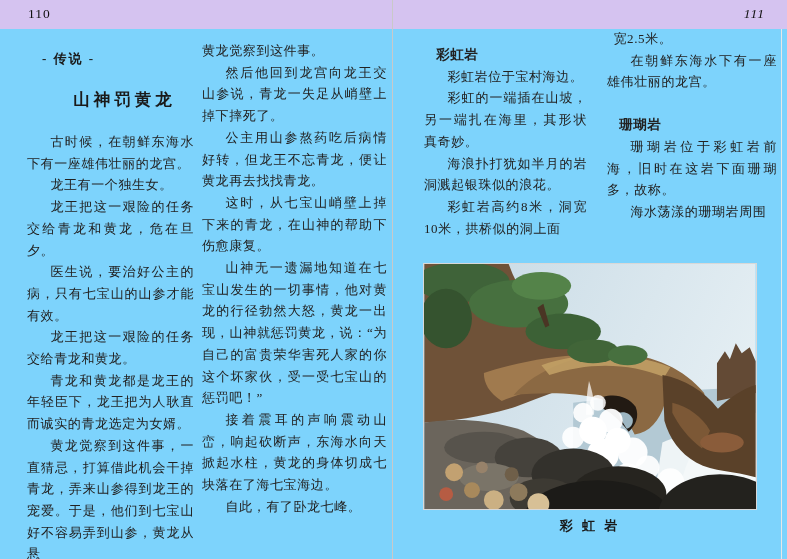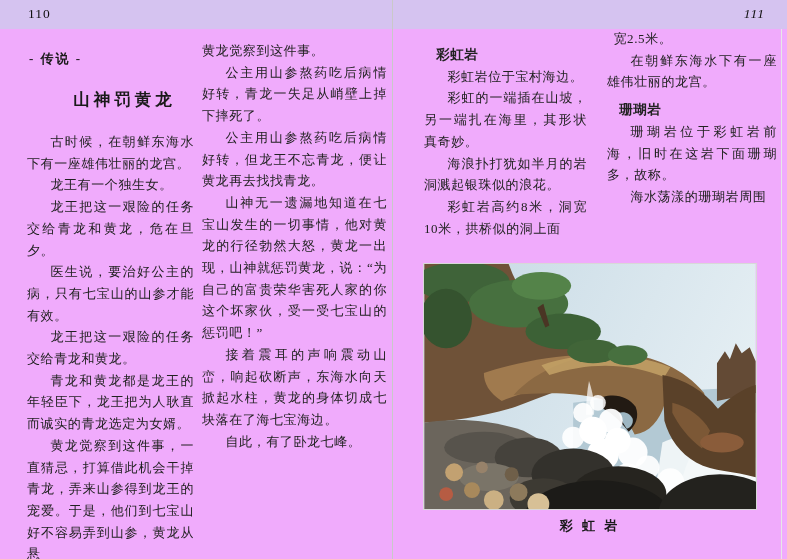--- a/index.html
+++ b/index.html
@@ -1,37 +1,37 @@
 <!DOCTYPE html>
 <html><head>
 <meta charset="utf-8">
 <style>
   html,body{margin:0;padding:0;background:#ffffff;}
   .spread{
-    position:relative;width:787px;height:559px;background:#f0abfc;overflow:hidden;
+    position:relative;width:787px;height:559px;background:#7dd3fc;overflow:hidden;
     font-family:"Liberation Serif","DejaVu Serif",serif;color:#1a1a1a;
   }
   .band{position:absolute;left:0;top:0;width:787px;height:29px;background:#d5c3f0;}
   .page-num{position:absolute;top:6px;font-size:13.5px;letter-spacing:1px;color:#111;}
   .page-num.left{left:28px;}
   .page-num.right{right:22px;font-style:italic;}
   .divider{position:absolute;left:392px;top:0;width:1px;height:559px;background:#c9c9c9;}
   .edge{position:absolute;right:5px;top:29px;width:1px;height:530px;background:#e7e7e7;}
 
-  .tag{position:absolute;left:29px;top:50px;font-weight:bold;font-size:13px;letter-spacing:2px;}
+  .tag{position:absolute;left:42px;top:50px;font-weight:bold;font-size:13px;letter-spacing:2px;}
   .story-title{position:absolute;left:41px;top:89px;width:167px;text-align:center;
     font-weight:bold;font-size:16.5px;letter-spacing:4px;}
 
   .col{position:absolute;font-size:13px;line-height:21.7px;text-align:justify;
     letter-spacing:0.6px;color:#222;}
   .col p{margin:0;text-indent:1.8em;}
   .col p.no-indent{text-indent:0;}
   .col p.half-indent{text-indent:0.5em;}
   .col-heading{margin:0;font-weight:bold;font-size:13.5px;text-indent:0.9em;line-height:21.7px;}
-  .col-heading.spaced{margin-top:6px;}
+  .col-heading.spaced{margin-top:21px;}
 
   .colL1{left:27px;top:131px;width:167px;}
   .colL2{left:202px;top:40px;width:185px;}
   .colR1{left:424px;top:44px;width:163px;}
   .colR2{left:607px;top:28px;width:170px;}
 
   .photo{position:absolute;left:423px;top:263px;width:334px;height:247px;margin:0;
     border:1px solid #d8d8d8;box-sizing:border-box;overflow:hidden;}
   .photo svg{display:block;}
   .caption{position:absolute;left:423px;top:517px;width:334px;text-align:center;
@@ -56,22 +56,23 @@
     <p>龙王有一个独生女。</p>
     <p>龙王把这一艰险的任务交给青龙和黄龙，危在旦夕。</p>
     <p>医生说，要治好公主的病，只有七宝山的山参才能有效。</p>
     <p>龙王把这一艰险的任务交给青龙和黄龙。</p>
     <p>青龙和黄龙都是龙王的年轻臣下，龙王把为人耿直而诚实的青龙选定为女婿。</p>
     <p>黄龙觉察到这件事，一直猜忌，打算借此机会干掉青龙，弄来山参得到龙王的宠爱。于是，他们到七宝山好不容易弄到山参，黄龙从悬</p>
   </div>
 
   <div class="col colL2">
     <p class="no-indent">黄龙觉察到这件事。</p>
-    <p>公主用山参熬药吃后病情好转，青龙一失足从峭壁上掉下摔死了。</p>
+    <p>然后他回到龙宫向龙王交山参说，青龙一失足从峭壁上掉下摔死了。</p>
     <p>公主用山参熬药吃后病情好转，但龙王不忘青龙，便让黄龙再去找找青龙。</p>
+    <p>这时，从七宝山峭壁上掉下来的青龙，在山神的帮助下伤愈康复。</p>
     <p>山神无一遗漏地知道在七宝山发生的一切事情，他对黄龙的行径勃然大怒，黄龙一出现，山神就惩罚黄龙，说：“为自己的富贵荣华害死人家的你这个坏家伙，受一受七宝山的惩罚吧！”</p>
     <p>接着震耳的声响震动山峦，响起砍断声，东海水向天掀起水柱，黄龙的身体切成七块落在了海七宝海边。</p>
     <p>自此，有了卧龙七峰。</p>
   </div>
 
   <div class="col colR1">
     <h3 class="col-heading">彩虹岩</h3>
     <p>彩虹岩位于宝村海边。</p>
     <p>彩虹的一端插在山坡，另一端扎在海里，其形状真奇妙。</p>
     <p>海浪扑打犹如半月的岩洞溅起银珠似的浪花。</p>

